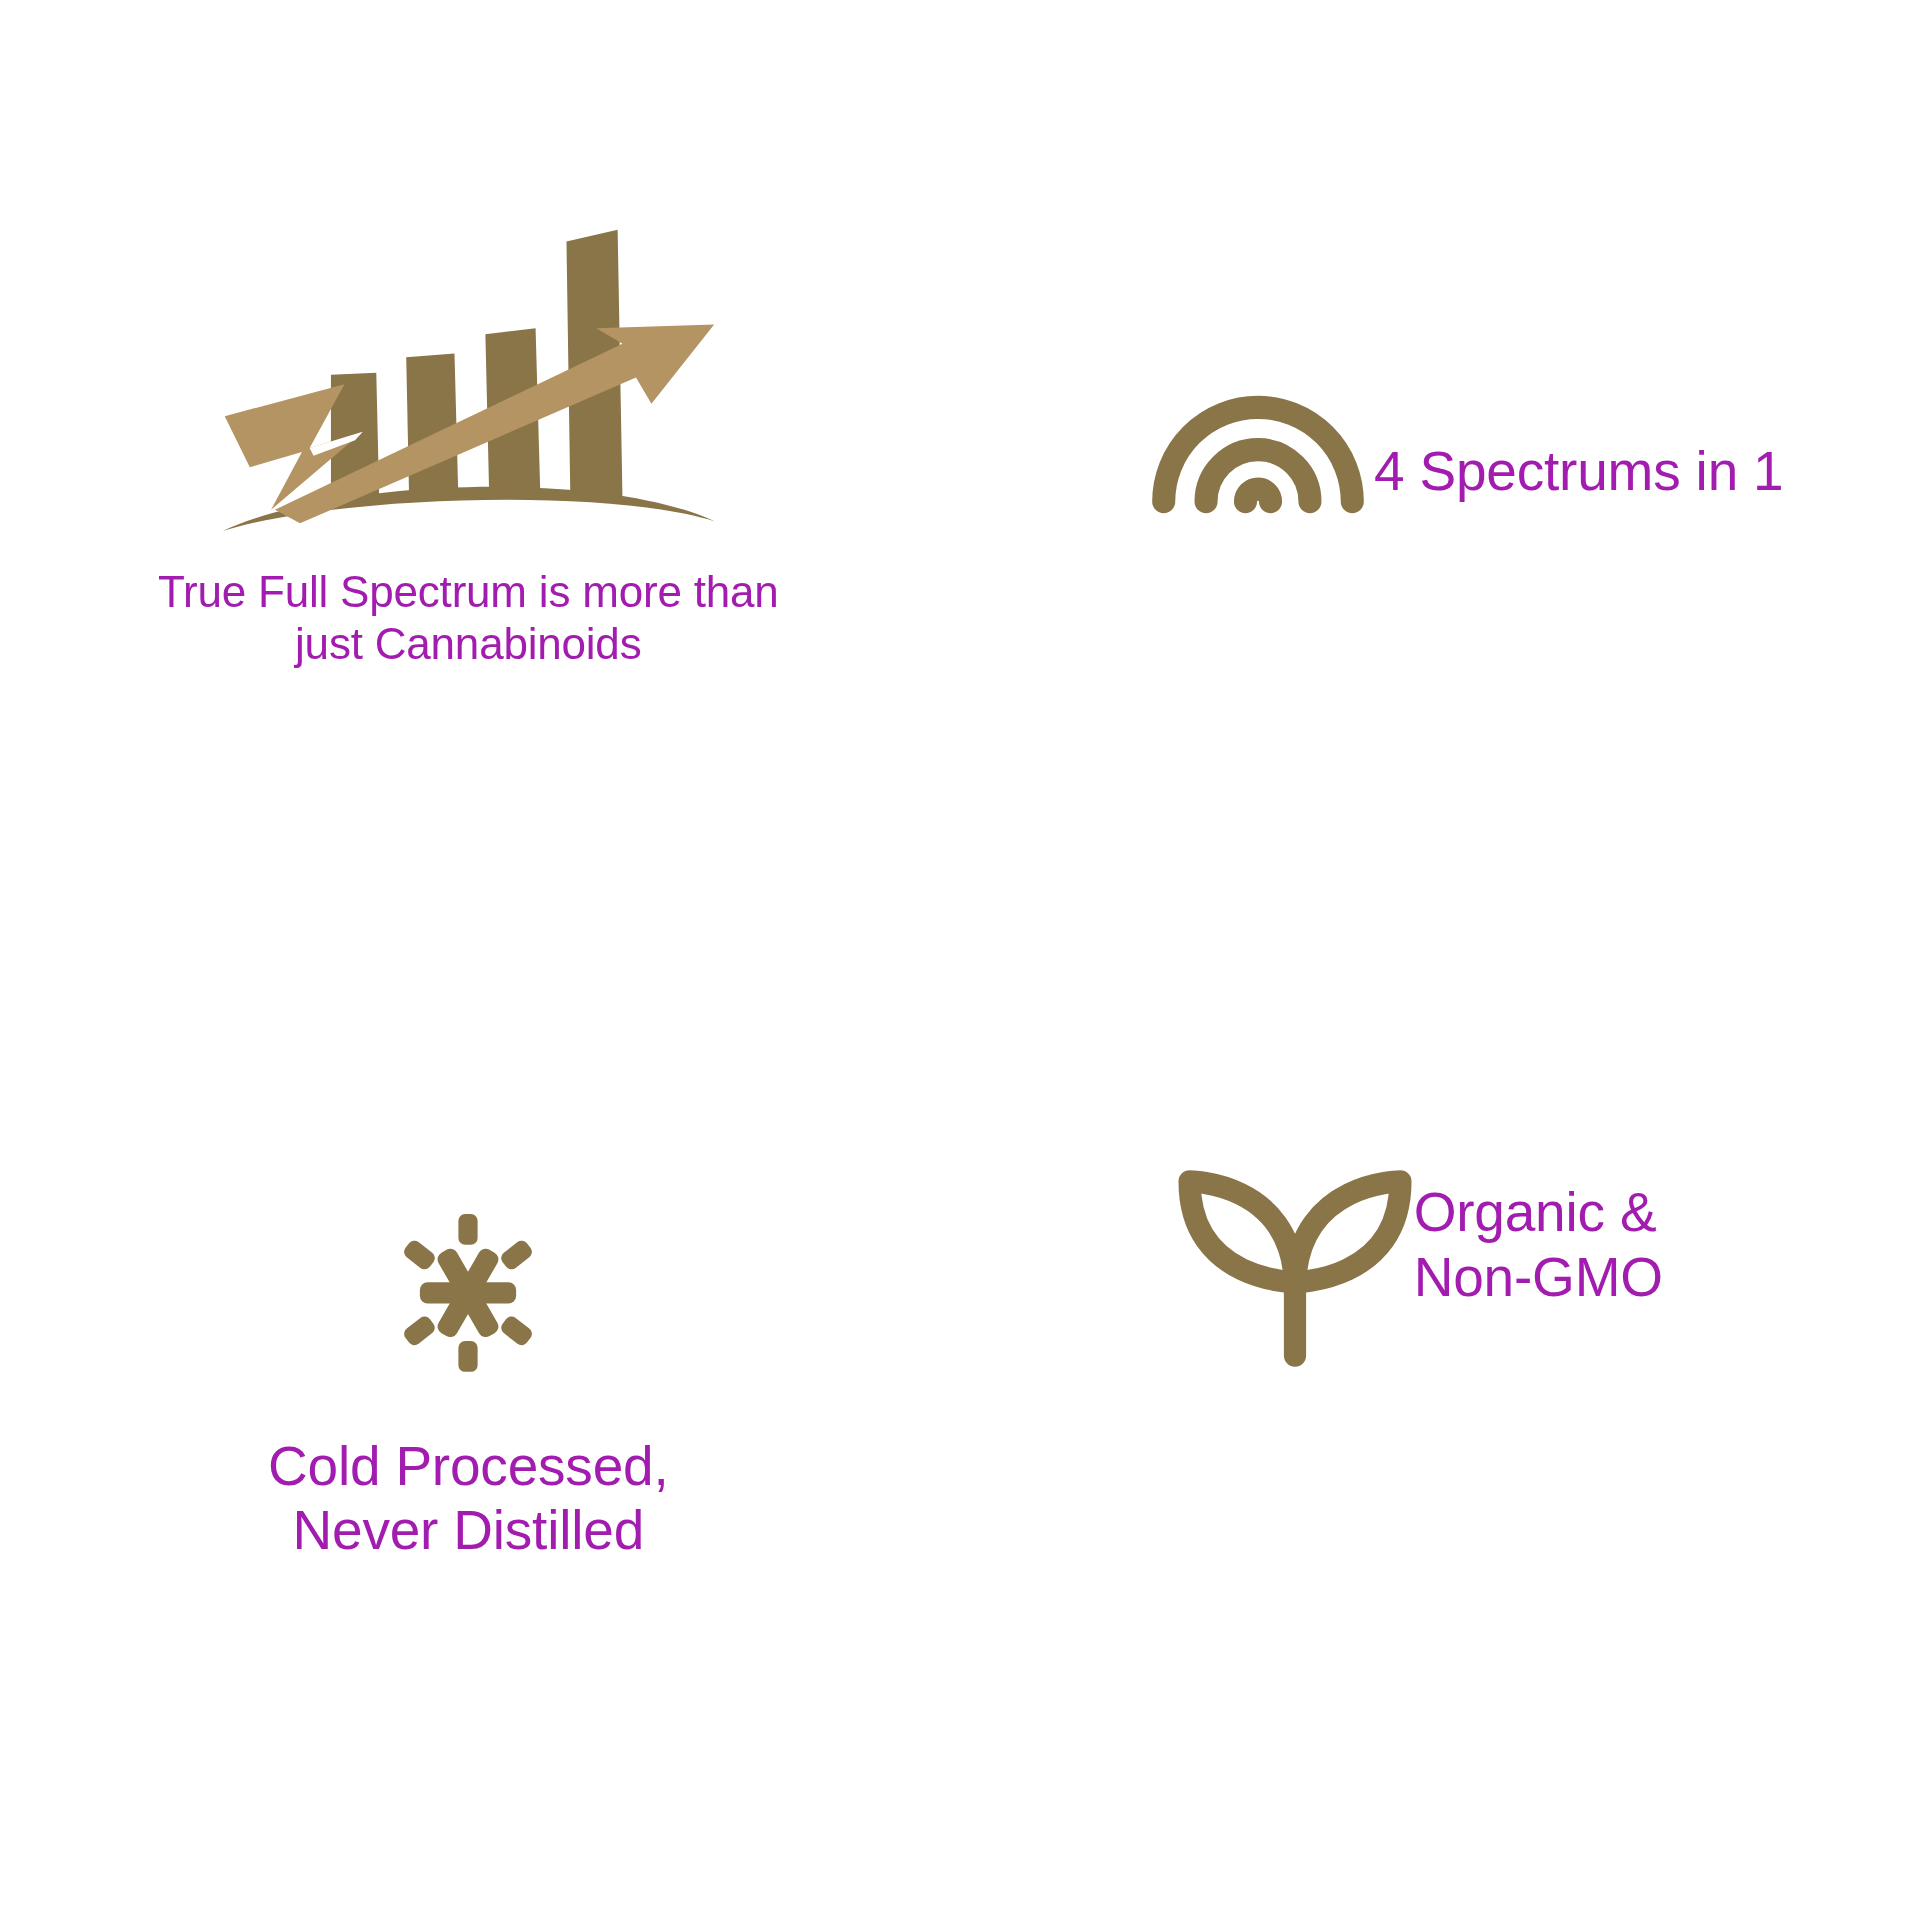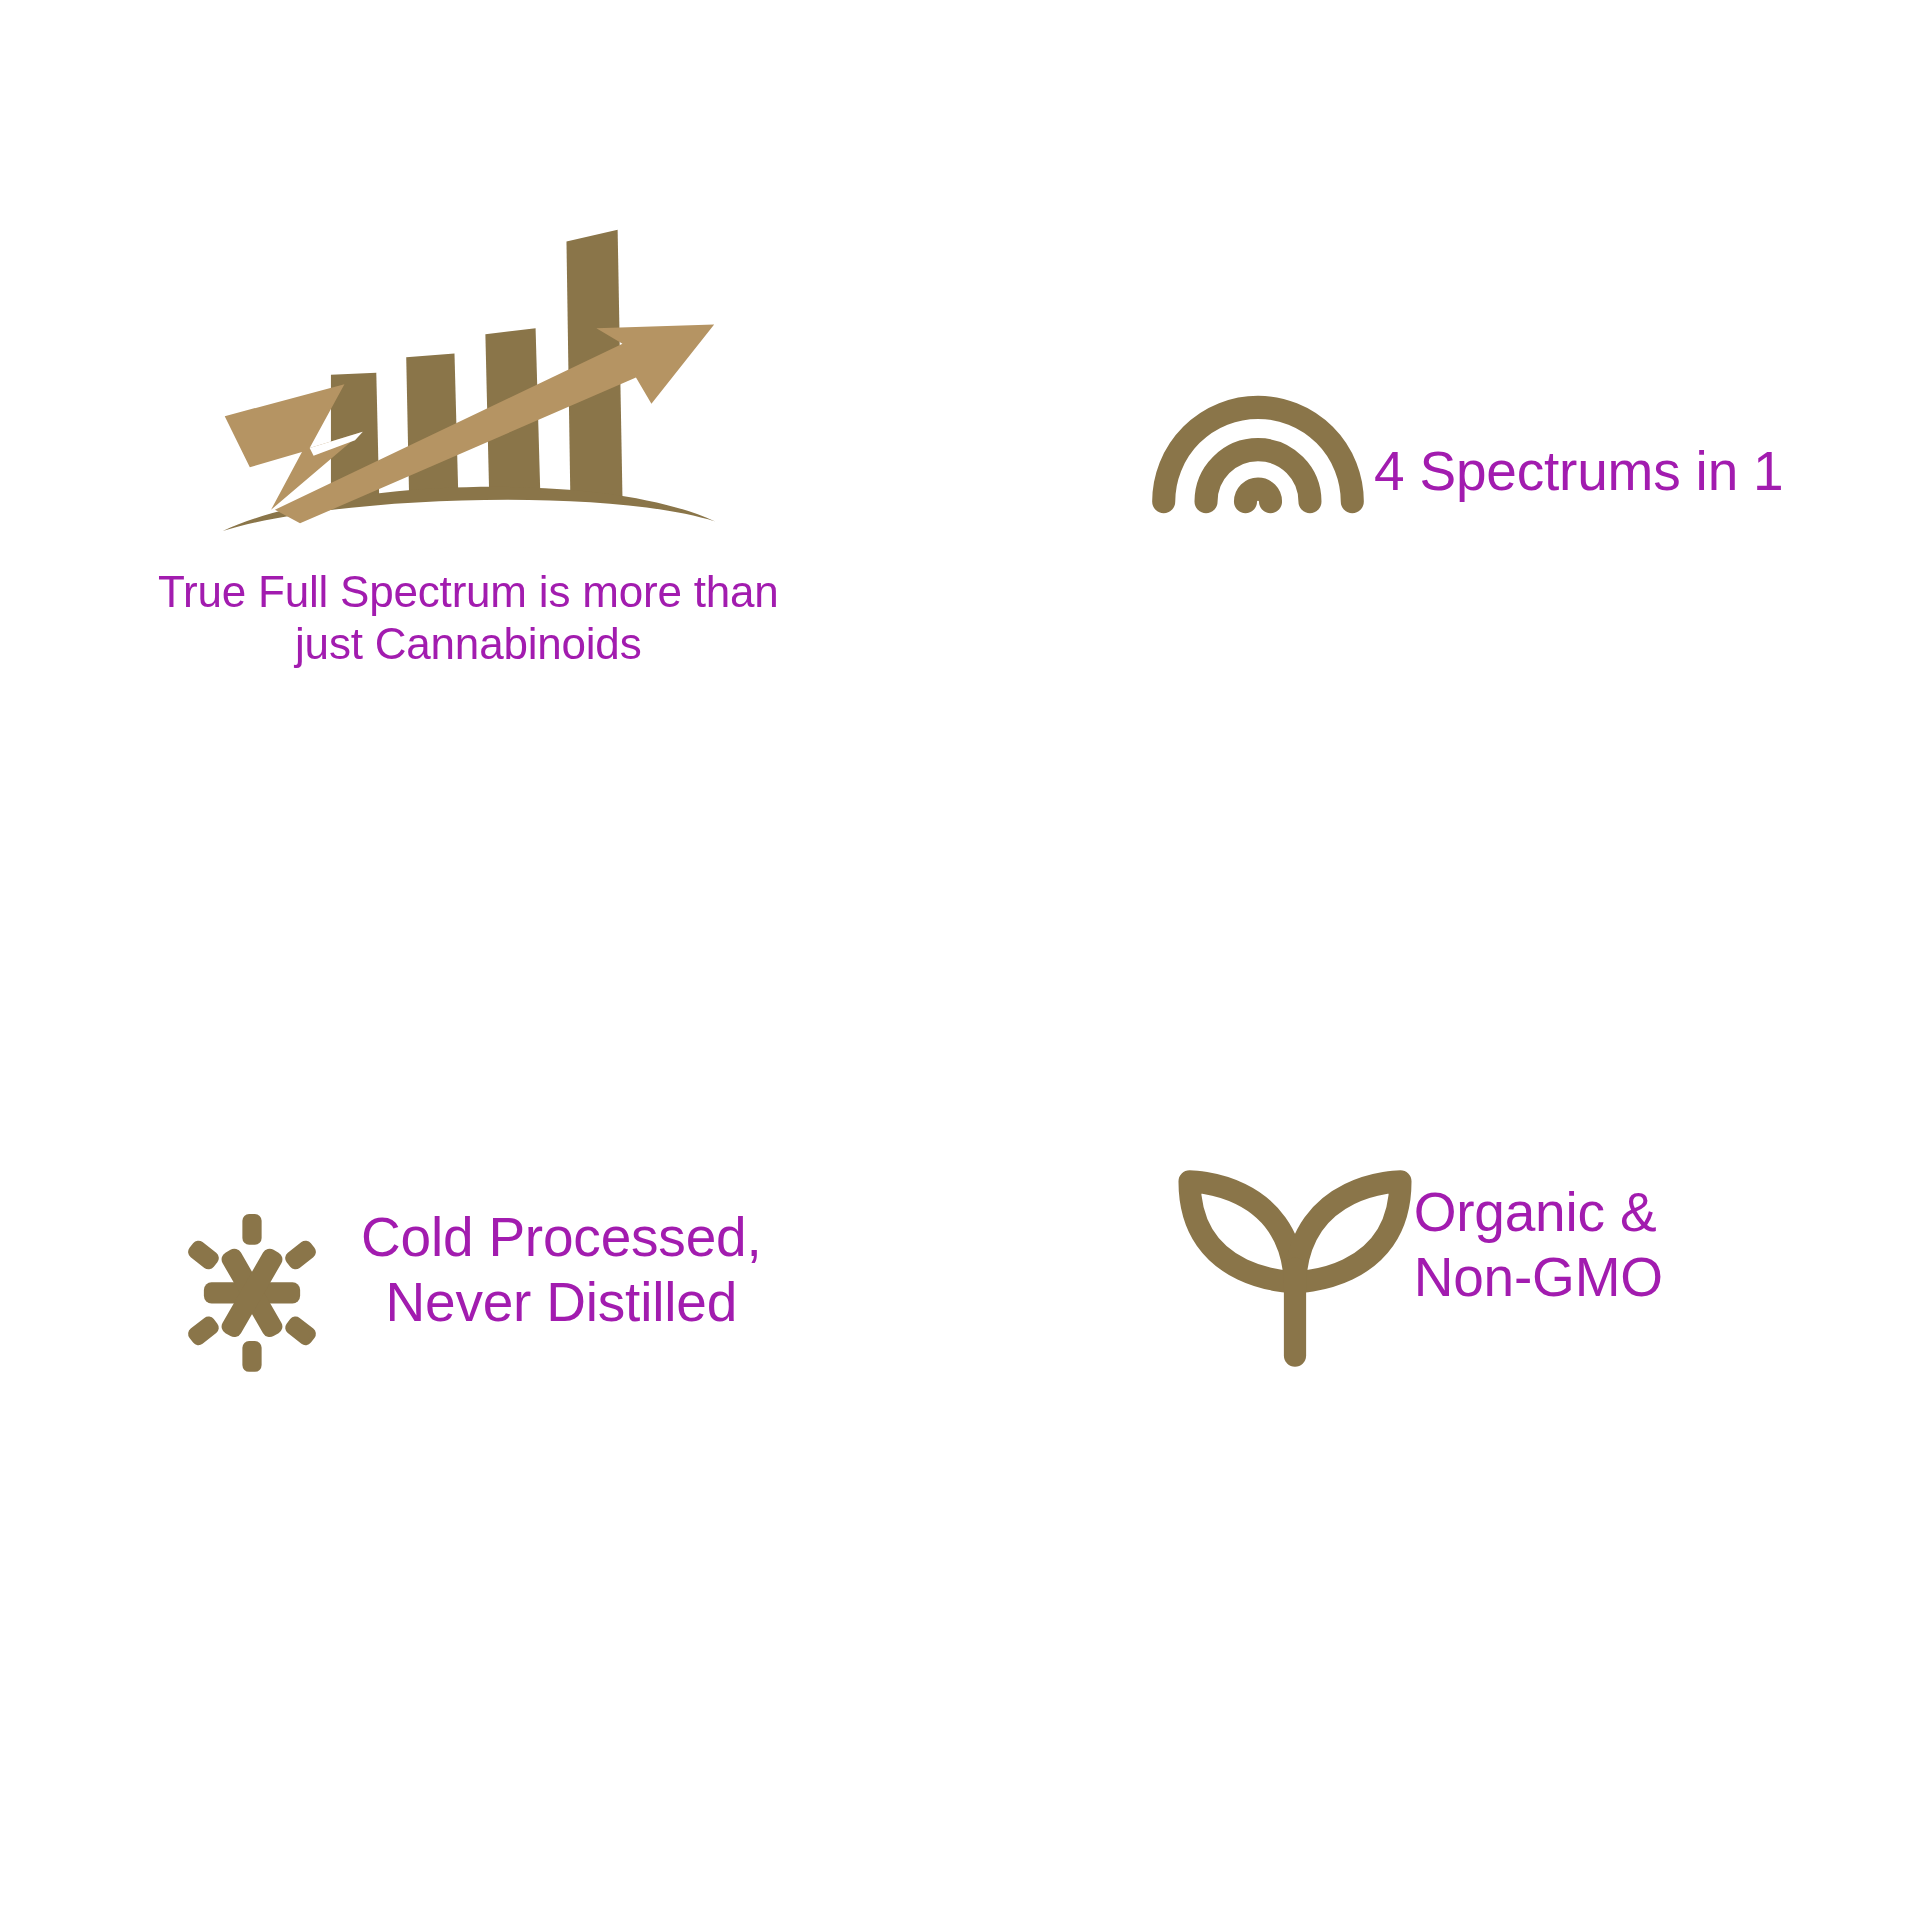--- a/index.html
+++ b/index.html
@@ -61,21 +61,21 @@
   .cell-cold      .caption { font-size: 55px; margin-top: 58px; }
   .cell-organic   .caption { font-size: 55px; margin-top: 48px; text-align: left; }
 
   .cell-spectrums .icon-wrap { height: 145px; }
   .cell-cold .icon-wrap      { height: 270px; }
   .cell-organic .icon-wrap   { height: 299px; }
   .cell-growth  .icon-wrap   { height: 319px; }
 
   
   .cell-organic .inner-shift { margin-left: -58px; display:flex; flex-direction:row; align-items:center; }
-  .cell-cold    .inner-shift { margin-left: -29px; display:flex; align-items:center;gap:32px; }
+  .cell-cold    .inner-shift { margin-left: -29px; display:flex; flex-direction:column; align-items:center; }
   .cell-spectrums .inner-shift { margin-left: 29px; display:flex; flex-direction:row; align-items:center; }
   .cell-growth  .inner-shift { margin-left: -29px; display:flex; flex-direction:column; align-items:center; }
 
   svg { display: block; overflow: visible; }
 </style>
 </head>
 <body>
 
 <div class="feature-grid">
 

